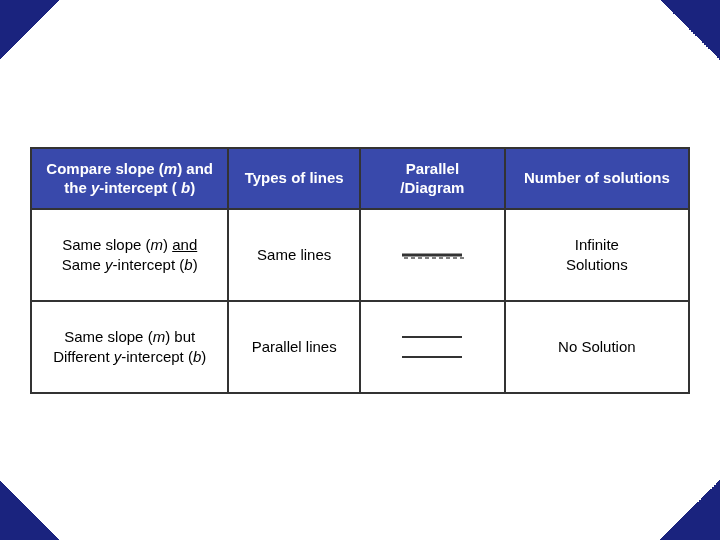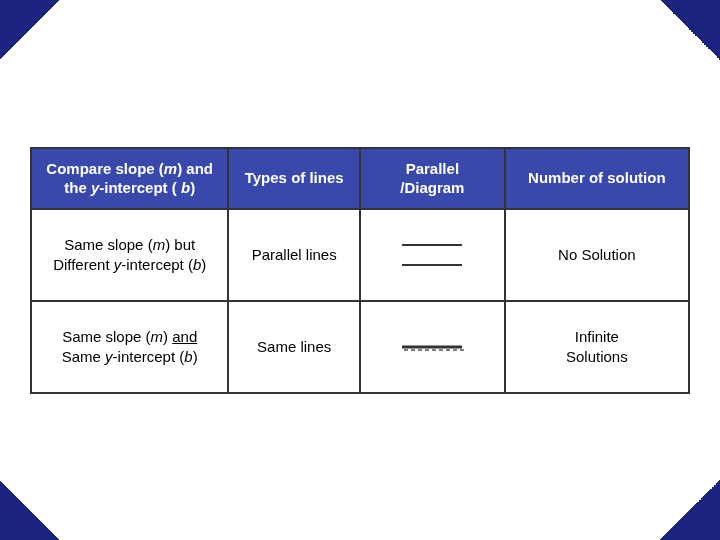--- a/index.html
+++ b/index.html
@@ -100,53 +100,53 @@
 
 <div class="table-wrapper">
   <table>
     <thead>
       <tr>
         <th class="col-compare">
           Compare slope (<em>m</em>) and<br>the <em>y</em>-intercept ( <em>b</em>)
         </th>
         <th class="col-types">Types of lines</th>
         <th class="col-picture">Parallel /Diagram</th>
-        <th class="col-number">Number of solution</th>
+        <th class="col-number">Number of solutions</th>
       </tr>
     </thead>
     <tbody>
-      <tr>
-        <td class="col-compare">
-          Same slope (<em>m</em>) but<br>
-          Different <em>y</em>-intercept (<em>b</em>)
-        </td>
-        <td class="col-types">Parallel lines</td>
-        <td class="col-picture picture-cell">
-          <div class="diagram">
-            <svg width="80" height="70" viewBox="0 0 80 70">
-              <line x1="10" y1="25" x2="70" y2="25" stroke="#333" stroke-width="2"></line>
-              <line x1="10" y1="45" x2="70" y2="45" stroke="#333" stroke-width="2"></line>
-            </svg>
-          </div>
-        </td>
-        <td class="col-number">No Solution</td>
-      </tr>
       <tr>
         <td class="col-compare">
           Same slope (<em>m</em>) <u>and</u><br>
           Same <em>y</em>-intercept (<em>b</em>)
         </td>
         <td class="col-types">Same lines</td>
         <td class="col-picture picture-cell">
           <div class="diagram">
             <svg width="80" height="70" viewBox="0 0 80 70">
               <line x1="10" y1="35" x2="70" y2="35" stroke="#333" stroke-width="3"></line>
               <line x1="12" y1="38" x2="72" y2="38" stroke="#555" stroke-width="1.5" stroke-dasharray="4,3"></line>
             </svg>
           </div>
         </td>
         <td class="col-number">
           Infinite<br><span>Solutions</span>
         </td>
       </tr>
+      <tr>
+        <td class="col-compare">
+          Same slope (<em>m</em>) but<br>
+          Different <em>y</em>-intercept (<em>b</em>)
+        </td>
+        <td class="col-types">Parallel lines</td>
+        <td class="col-picture picture-cell">
+          <div class="diagram">
+            <svg width="80" height="70" viewBox="0 0 80 70">
+              <line x1="10" y1="25" x2="70" y2="25" stroke="#333" stroke-width="2"></line>
+              <line x1="10" y1="45" x2="70" y2="45" stroke="#333" stroke-width="2"></line>
+            </svg>
+          </div>
+        </td>
+        <td class="col-number">No Solution</td>
+      </tr>
     </tbody>
   </table>
 </div>
 
 </body></html>

